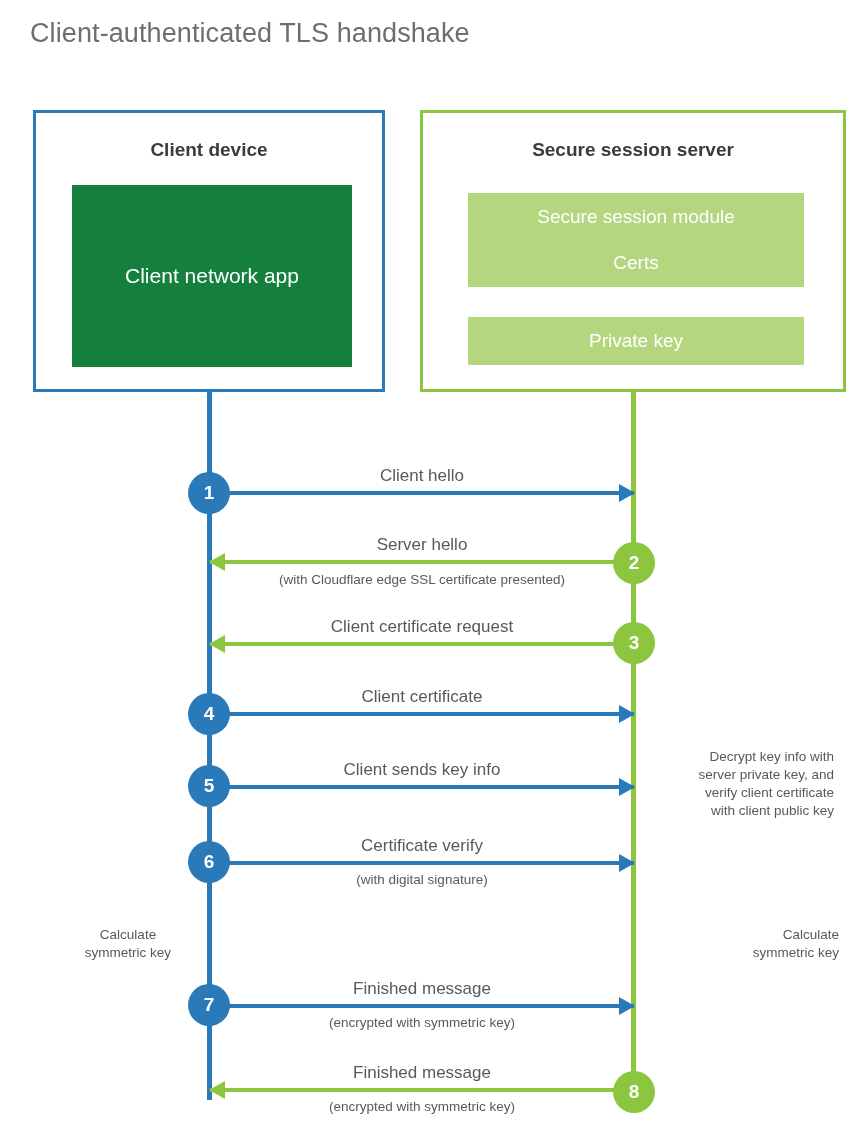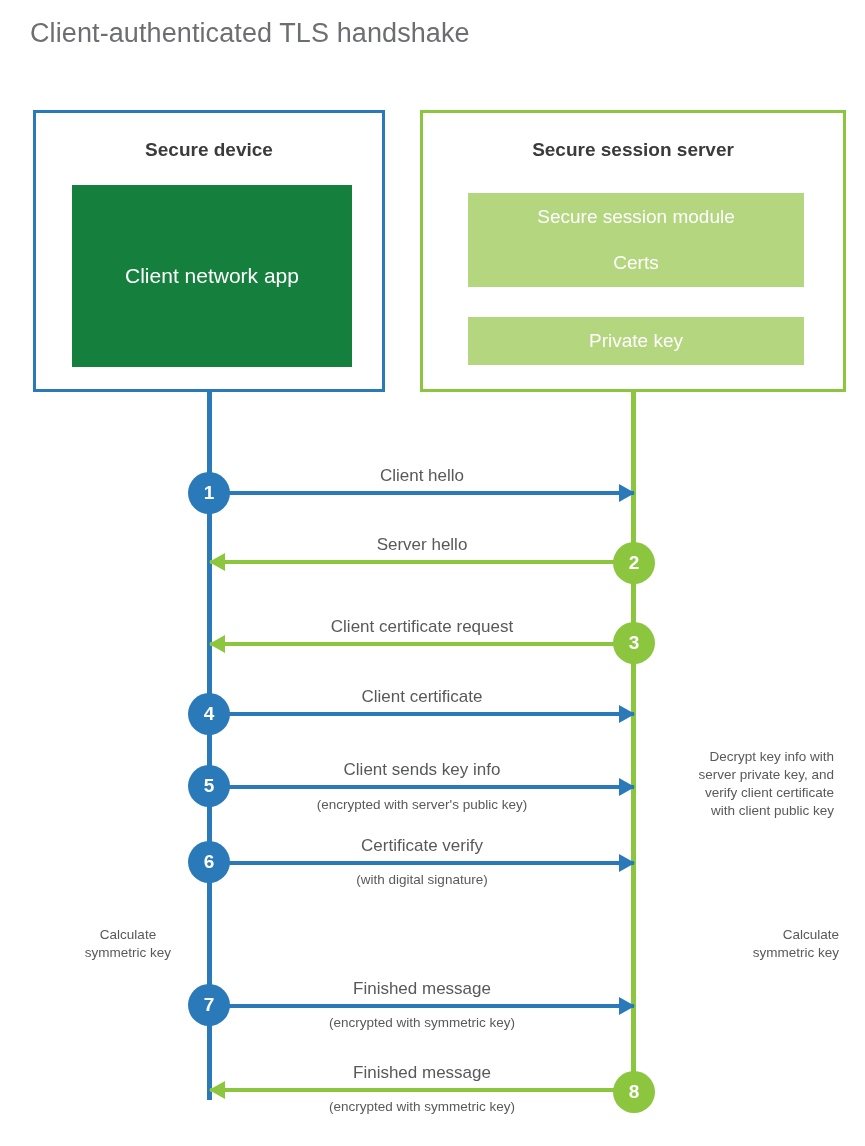--- a/index.html
+++ b/index.html
@@ -82,21 +82,21 @@
   .note.left{text-align:center;}
 </style>
 </head>
 <body>
 
 <div id="stage">
 
   <div class="title">Client-authenticated TLS handshake</div>
 
   <div class="box box-client">
-    <div class="box-head">Secure device</div>
+    <div class="box-head">Client device</div>
     <div class="client-app">
       <span>Client network app</span>
     </div>
   </div>
 
   <div class="box box-server">
     <div class="box-head">Secure session server</div>
     <div class="srv-bar b1">
       <span>Secure session module</span>
     </div>
@@ -116,20 +116,21 @@
       <span class="head"></span>
     </div>
   <div class="step blue" style="left:188px;top:472px;">
       <span>1</span>
     </div>
 
   <div class="msg" style="left:210px;top:535px;width:424px;">Server hello</div>
   <div class="arrow green" style="left:210px;top:560px;width:424px;">
       <span class="head"></span>
     </div>
+  <div class="msg sub" style="left:210px;top:572px;width:424px;">(with Cloudflare edge SSL certificate presented)</div>
   <div class="step green" style="left:613px;top:542px;">
       <span>2</span>
     </div>
 
   <div class="msg" style="left:210px;top:617px;width:424px;">Client certificate request</div>
   <div class="arrow green" style="left:210px;top:642px;width:424px;">
       <span class="head"></span>
     </div>
   <div class="step green" style="left:613px;top:622px;">
       <span>3</span>
@@ -140,21 +141,20 @@
       <span class="head"></span>
     </div>
   <div class="step blue" style="left:188px;top:693px;">
       <span>4</span>
     </div>
 
   <div class="msg" style="left:210px;top:760px;width:424px;">Client sends key info</div>
   <div class="arrow blue" style="left:210px;top:785px;width:424px;">
       <span class="head"></span>
     </div>
-  <div class="msg sub" style="left:210px;top:797px;width:424px;">(encrypted with server's public key)</div>
   <div class="step blue" style="left:188px;top:765px;">
       <span>5</span>
     </div>
 
   <div class="msg" style="left:210px;top:836px;width:424px;">Certificate verify</div>
   <div class="arrow blue" style="left:210px;top:861px;width:424px;">
       <span class="head"></span>
     </div>
   <div class="msg sub" style="left:210px;top:872px;width:424px;">(with digital signature)</div>
   <div class="step blue" style="left:188px;top:841px;">

